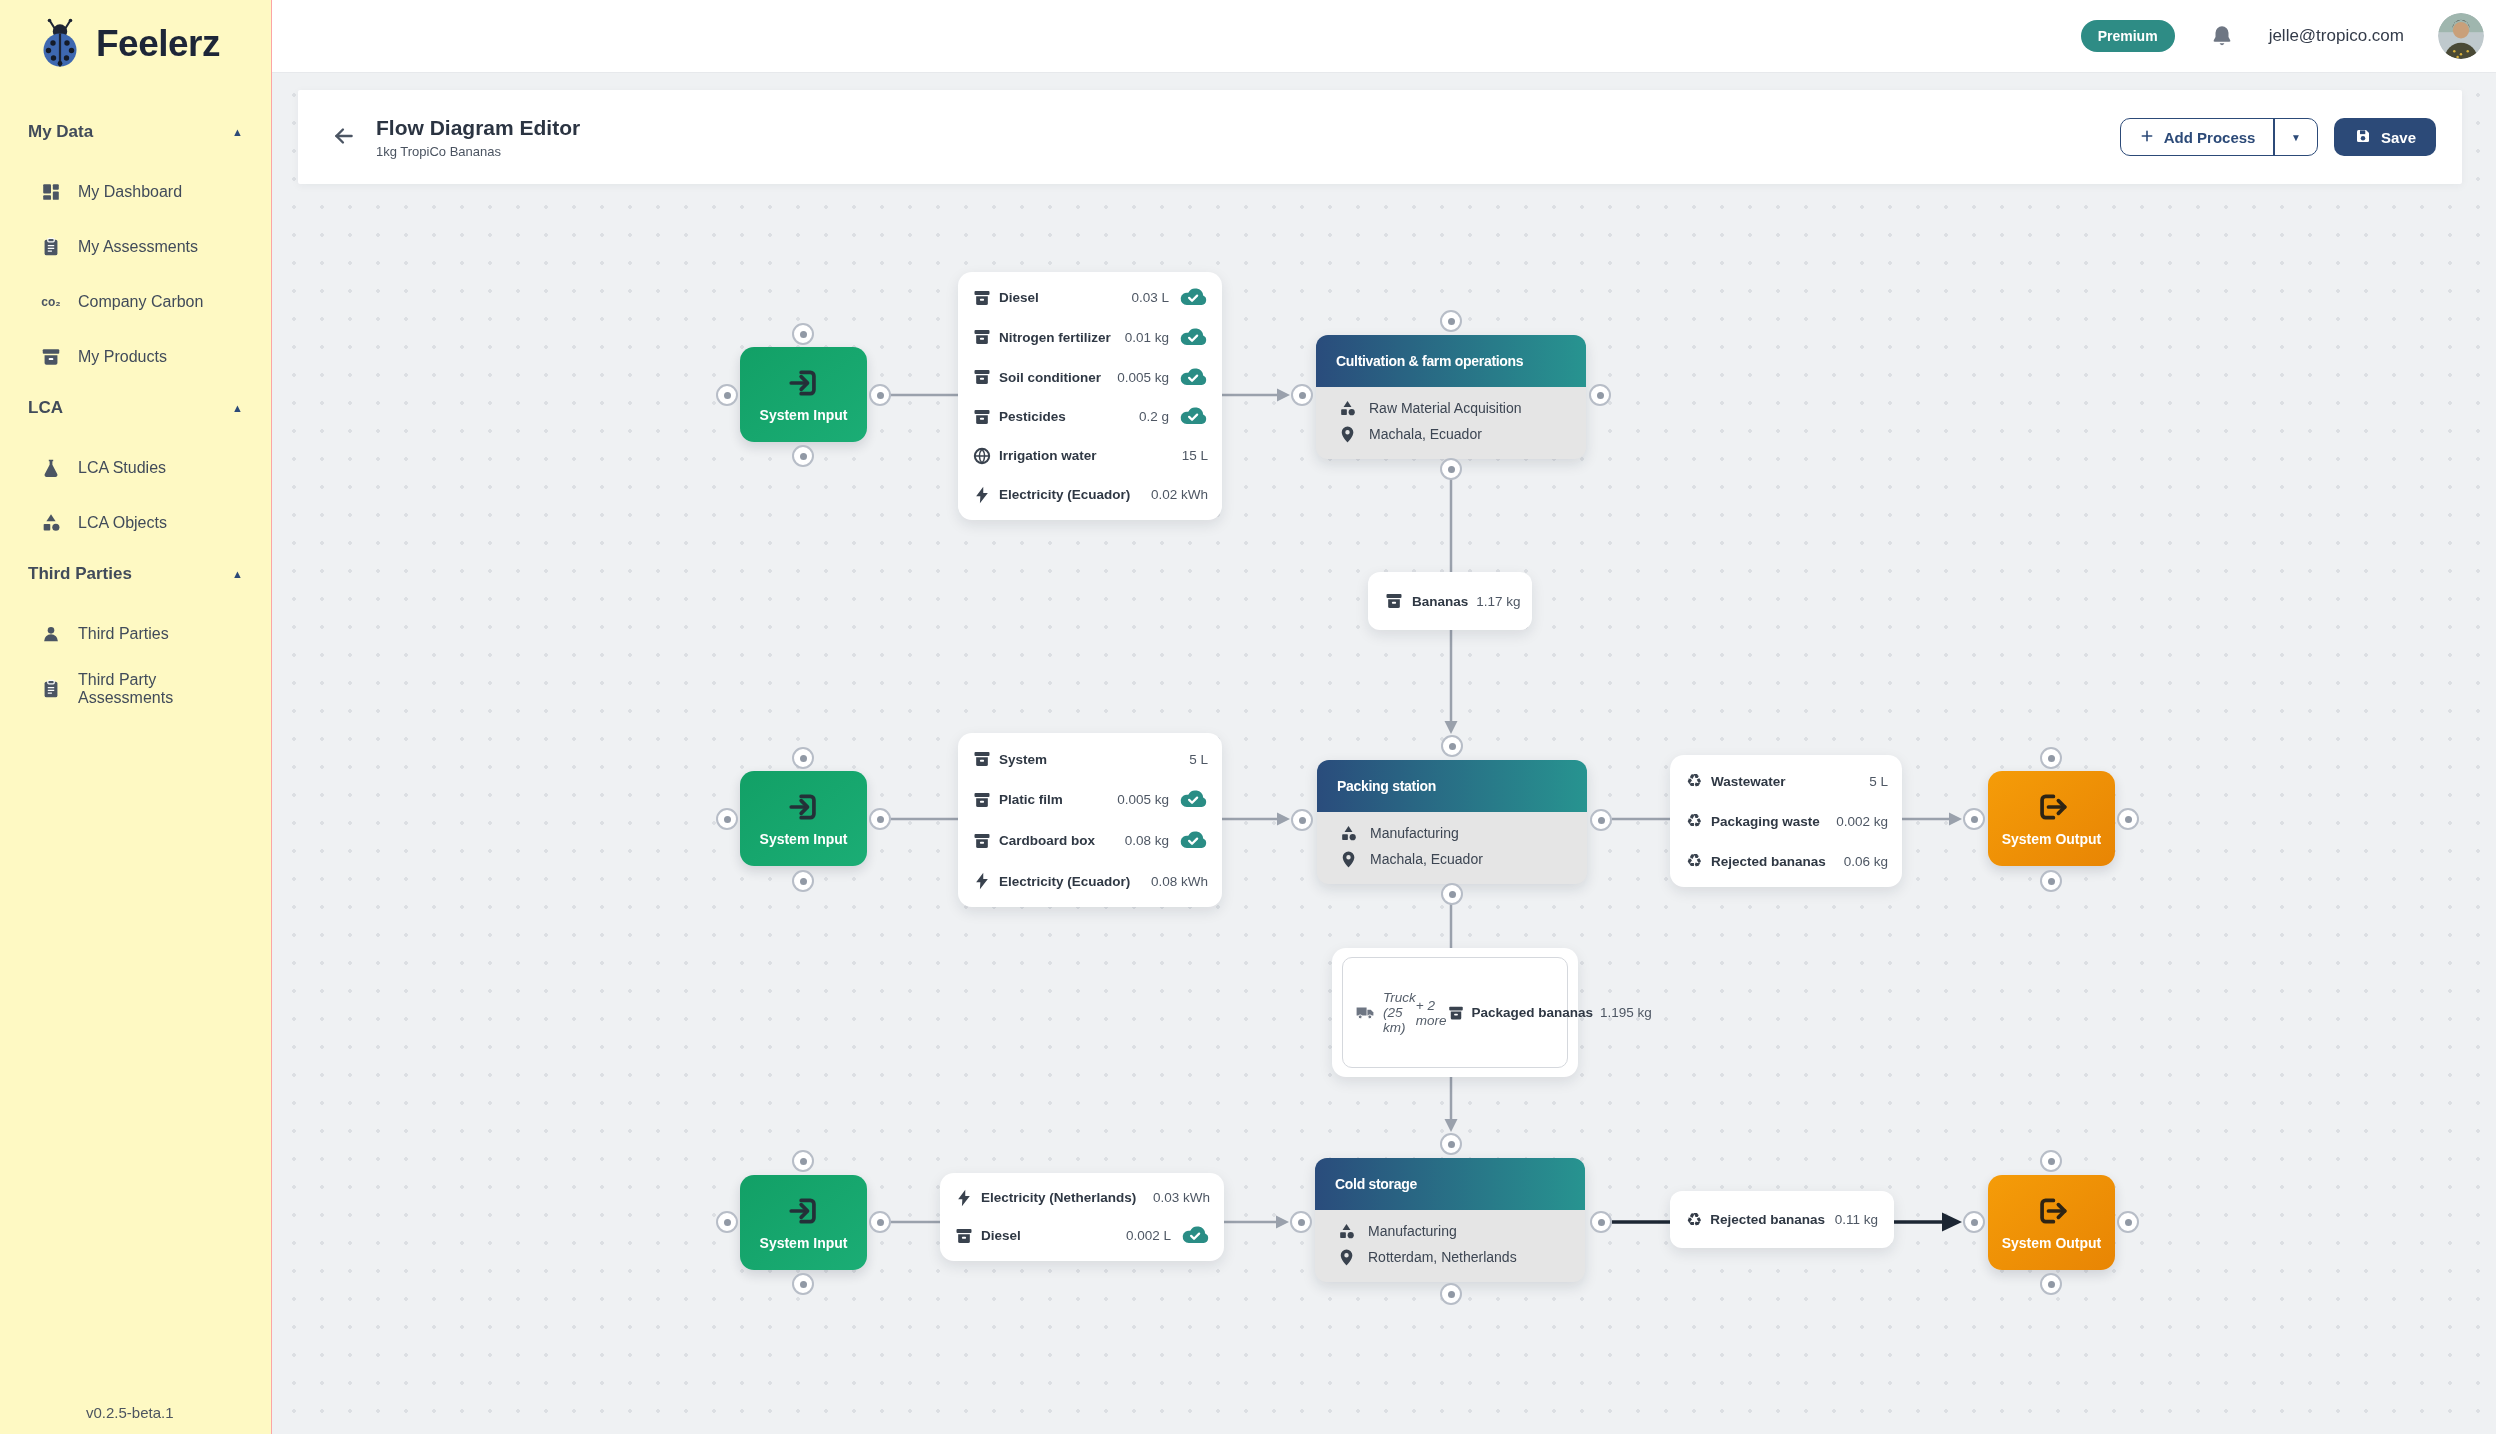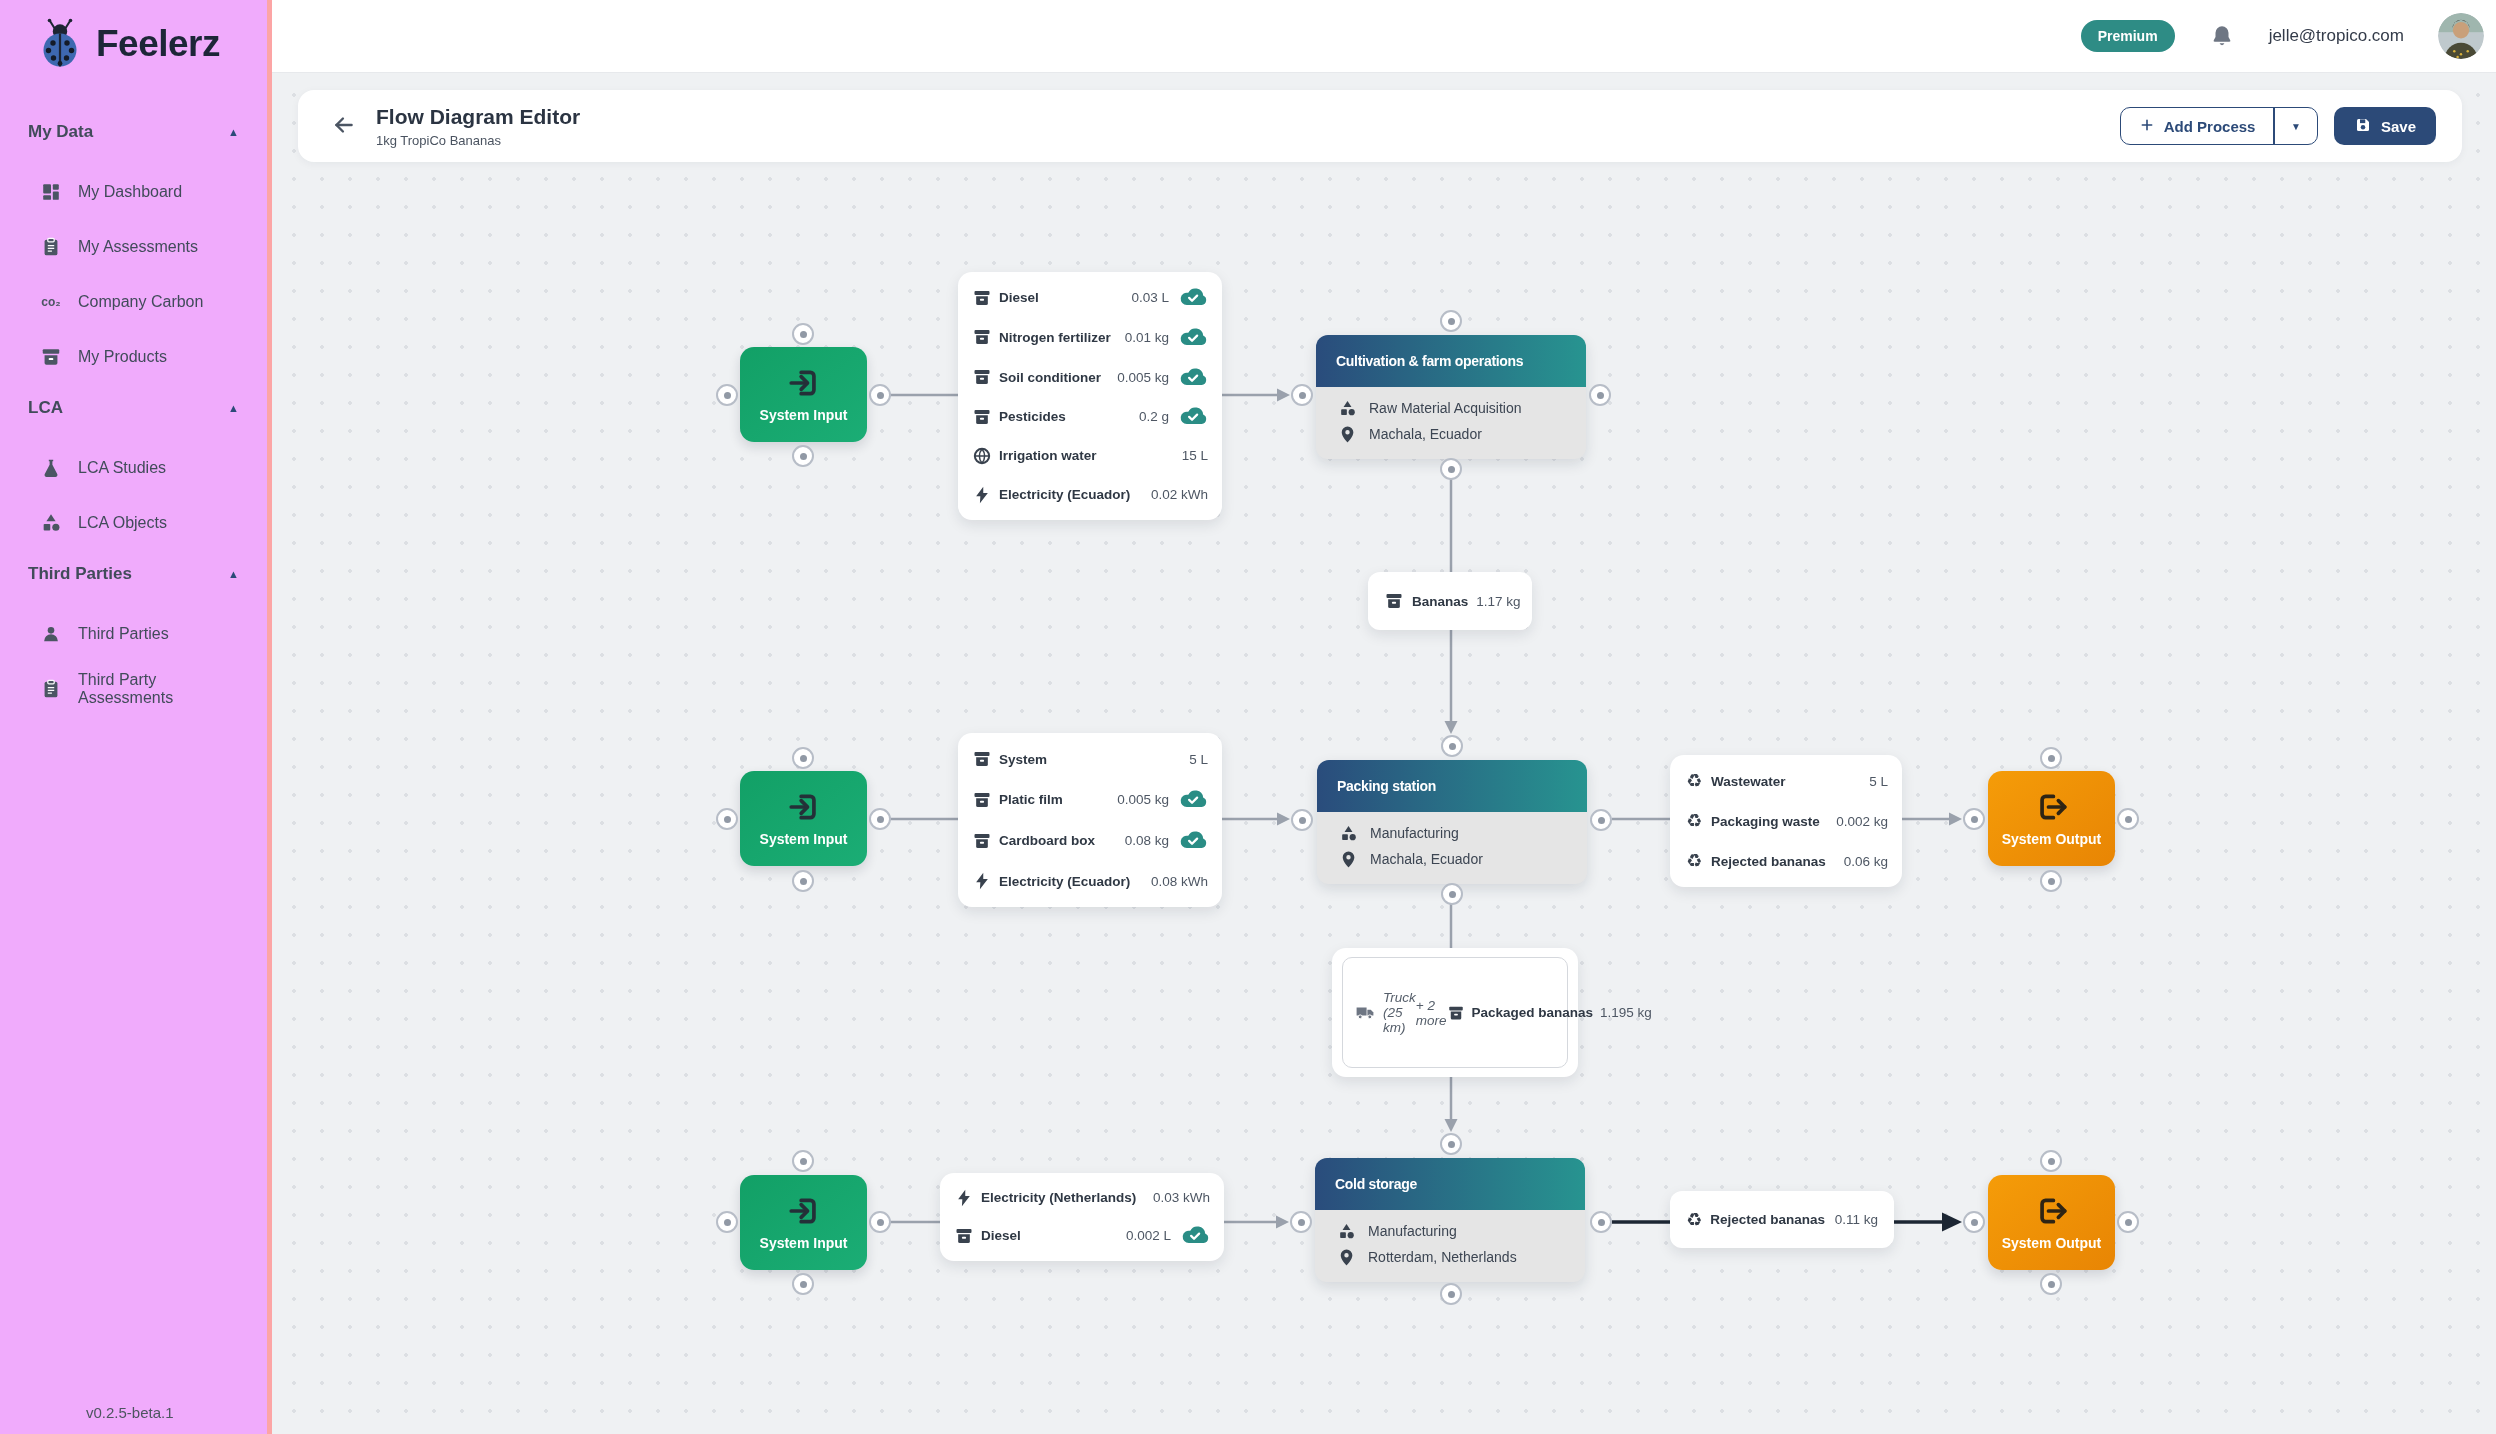--- a/index.html
+++ b/index.html
@@ -3,22 +3,22 @@
 <meta charset="utf-8">
 <style>
   html,body{margin:0;padding:0;width:2496px;height:1434px;overflow:hidden;
     font-family:"Liberation Sans","DejaVu Sans",sans-serif;background:#fff;}
   *{box-sizing:border-box;}
 
   
   .topbar{position:absolute;left:272px;top:0;right:0;height:73px;background:#fff;
     border-bottom:1px solid #e7e9ec;display:flex;align-items:center;justify-content:flex-end;
     gap:34px;padding-right:12px;z-index:10;}
-  .sidebar{position:absolute;left:0;top:0;width:272px;height:1434px;background:#f0abfc;
-    border-right:5px solid #fca5a5;z-index:11;}
+  .sidebar{position:absolute;left:0;top:0;width:272px;height:1434px;background:#fef9c3;
+    border-right:1px solid #fca5a5;z-index:11;}
   .canvas-bg{position:absolute;left:272px;top:73px;right:0;bottom:0;background-color:#eff1f3;
     background-image:radial-gradient(circle,#dcdfe3 1.6px,transparent 1.6px);
     background-size:28px 28px;background-position:8px 8px;z-index:0;}
 
   
   .logo{position:absolute;top:16px;left:34px;height:56px;display:flex;align-items:center;gap:10px;}
   .logo-text{font-size:37px;font-weight:bold;color:#1d2638;letter-spacing:-0.5px;}
   .nav{position:absolute;top:108px;left:0;right:0;}
   .sec-h{height:48px;display:flex;align-items:center;padding:0 28px;margin-bottom:8px;
     font-size:17px;font-weight:bold;color:#414b5a;cursor:pointer;}
@@ -30,22 +30,22 @@
   .version{position:absolute;left:86px;bottom:13px;font-size:15px;color:#4d5560;}
 
   
   .premium{background:#2e8c85;color:#fff;font-size:14px;font-weight:bold;border-radius:999px;
     padding:8px 17px;}
   .bell{width:26px;height:26px;color:#6e7683;}
   .email{font-size:17px;color:#333b49;}
   .avatar{width:46px;height:46px;border-radius:50%;overflow:hidden;flex:none;}
 
   
-  .header-card{position:absolute;left:298px;top:90px;width:2164px;height:72px;background:#fff;
-    border-radius:16px;box-shadow:0 2px 8px rgba(20,30,50,.05);display:flex;align-items:center;
+  .header-card{position:absolute;left:298px;top:90px;width:2164px;height:94px;background:#fff;
+    border-radius:2px;box-shadow:0 2px 8px rgba(20,30,50,.05);display:flex;align-items:center;
     padding:0 26px;z-index:5;}
   .backbtn{width:40px;height:40px;border:none;background:transparent;color:#4b5563;cursor:pointer;
     display:flex;align-items:center;justify-content:center;padding:0;}
   .titles{margin-left:12px;}
   .h-title{font-size:21px;font-weight:bold;color:#2b3442;line-height:1.2;}
   .h-sub{font-size:13px;color:#4a5360;margin-top:3px;}
   .addgroup{margin-left:auto;display:flex;height:38px;border:1.5px solid #2c4a78;border-radius:10px;
     overflow:hidden;background:#fff;}
   .addmain{display:flex;align-items:center;gap:9px;padding:0 18px;color:#2c4a78;font-size:15px;
     font-weight:bold;cursor:pointer;background:transparent;border:none;}

